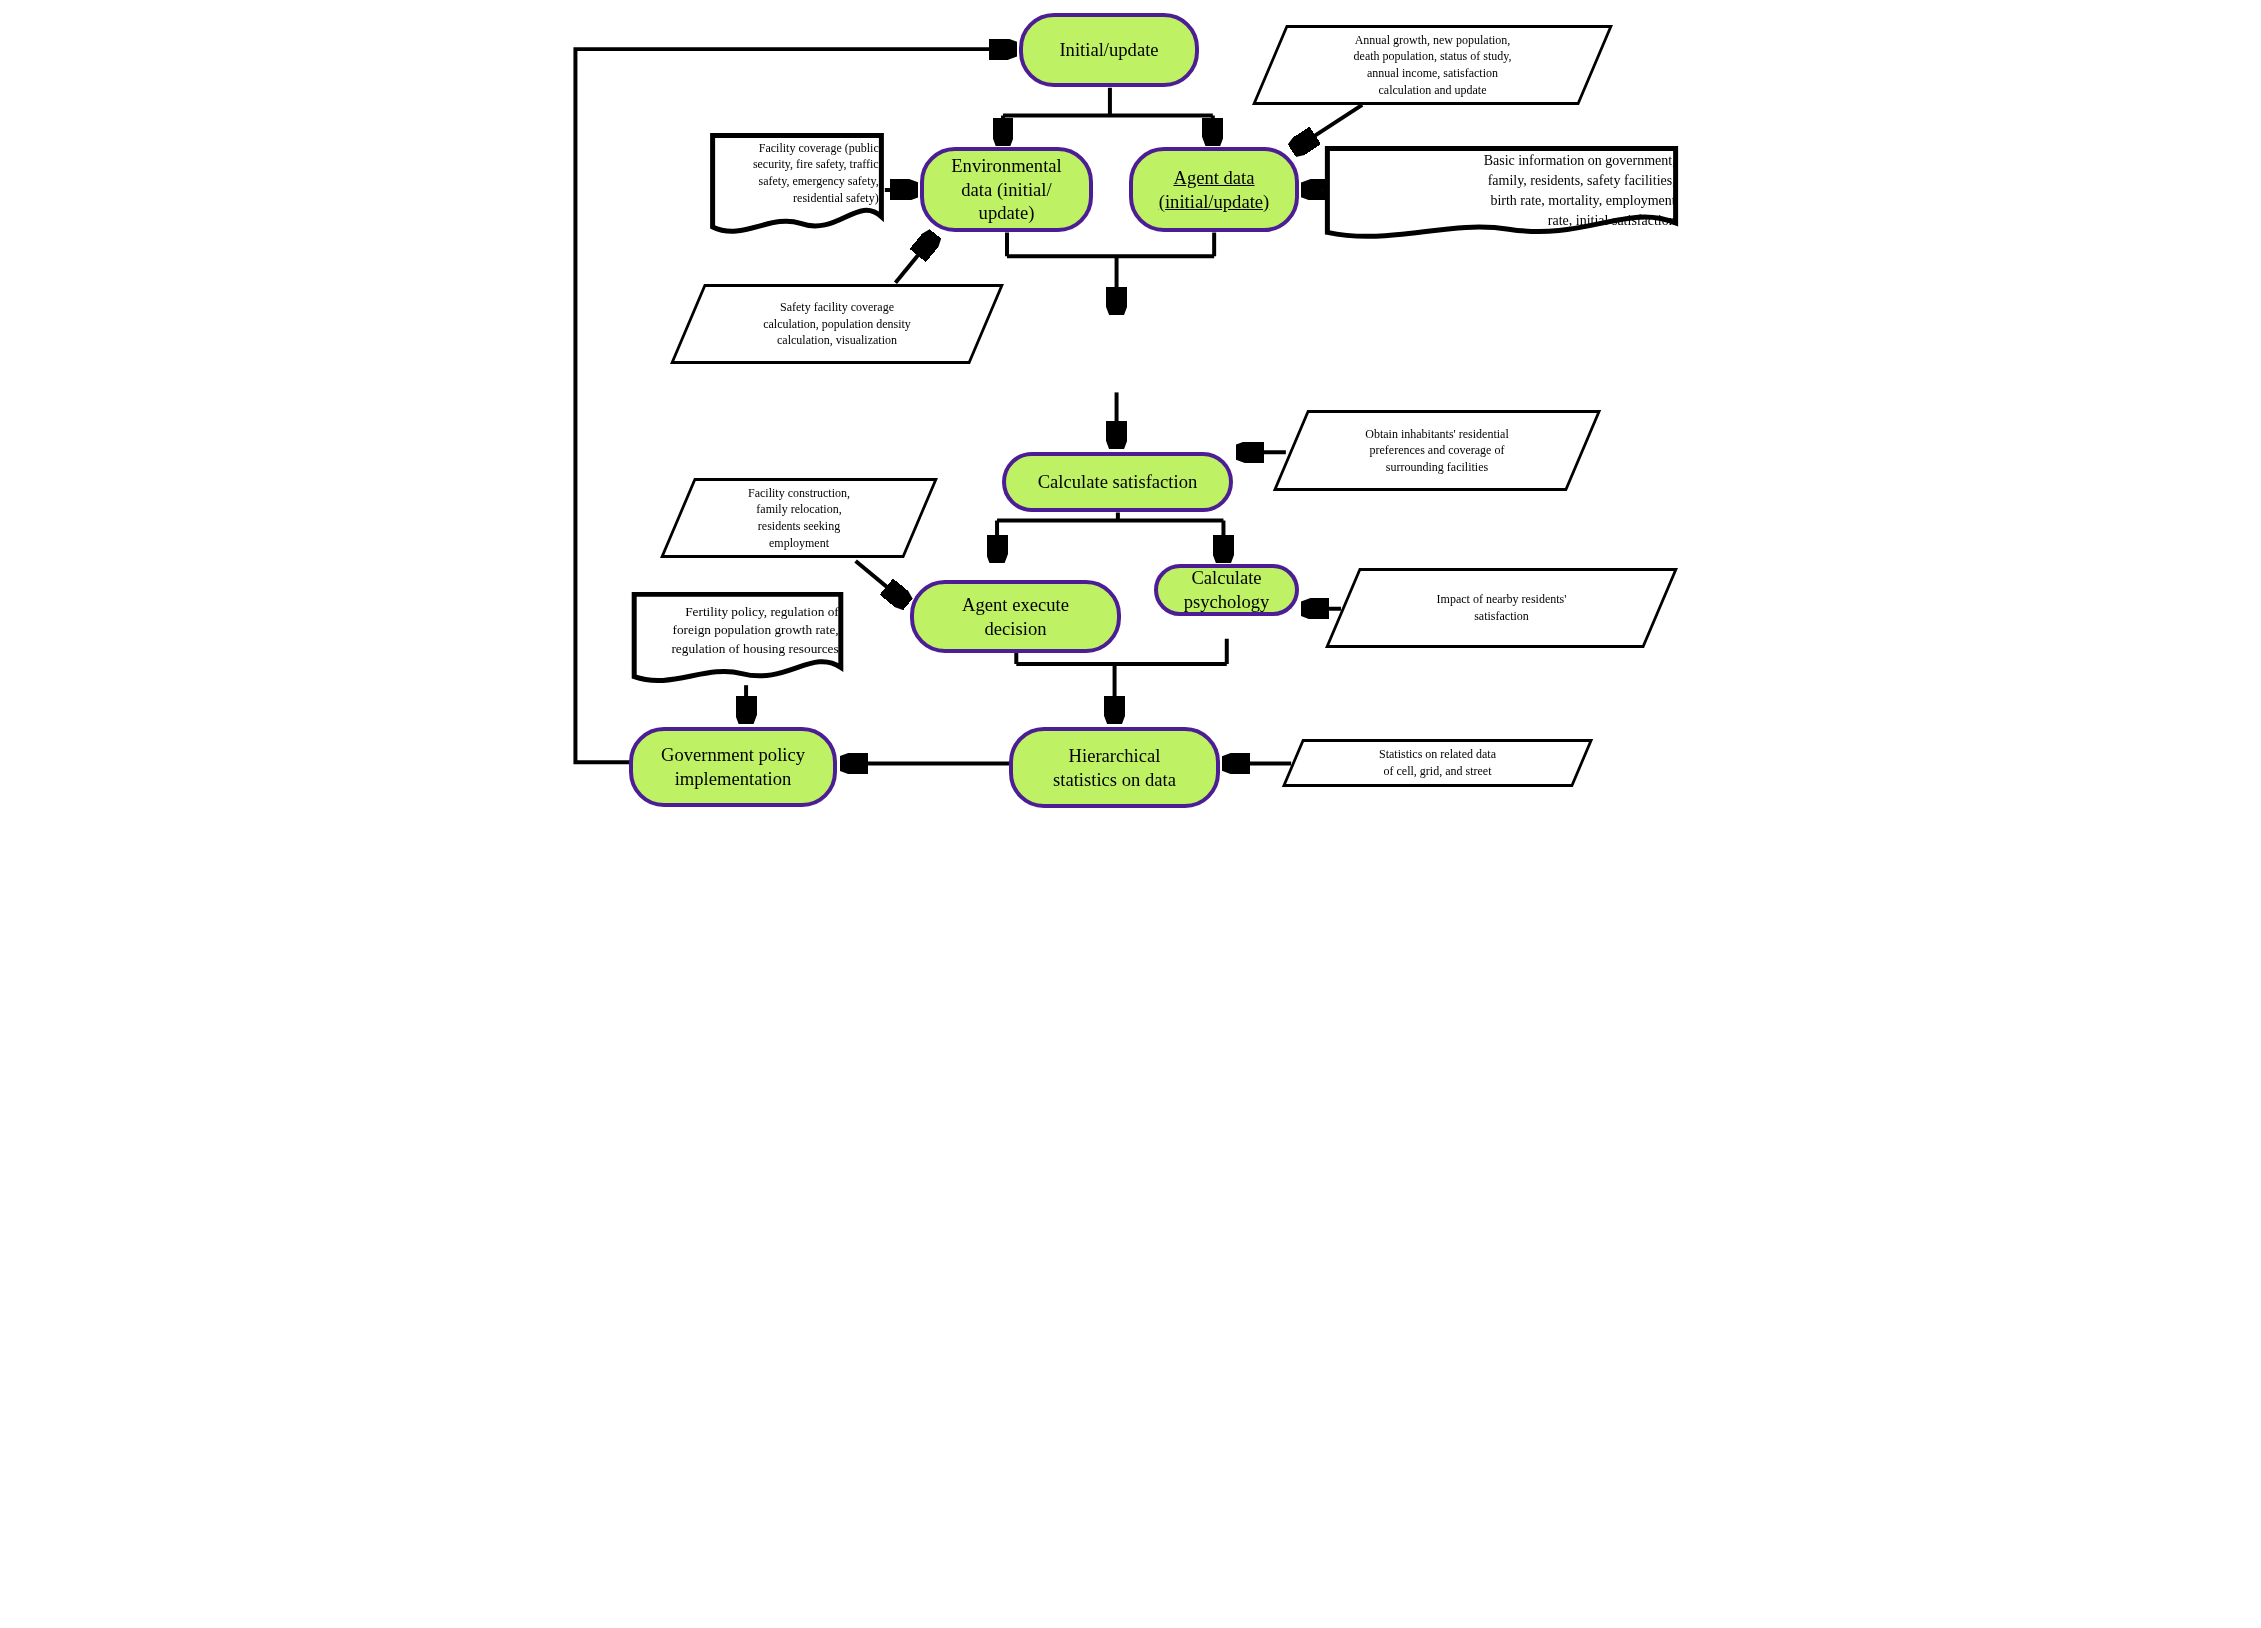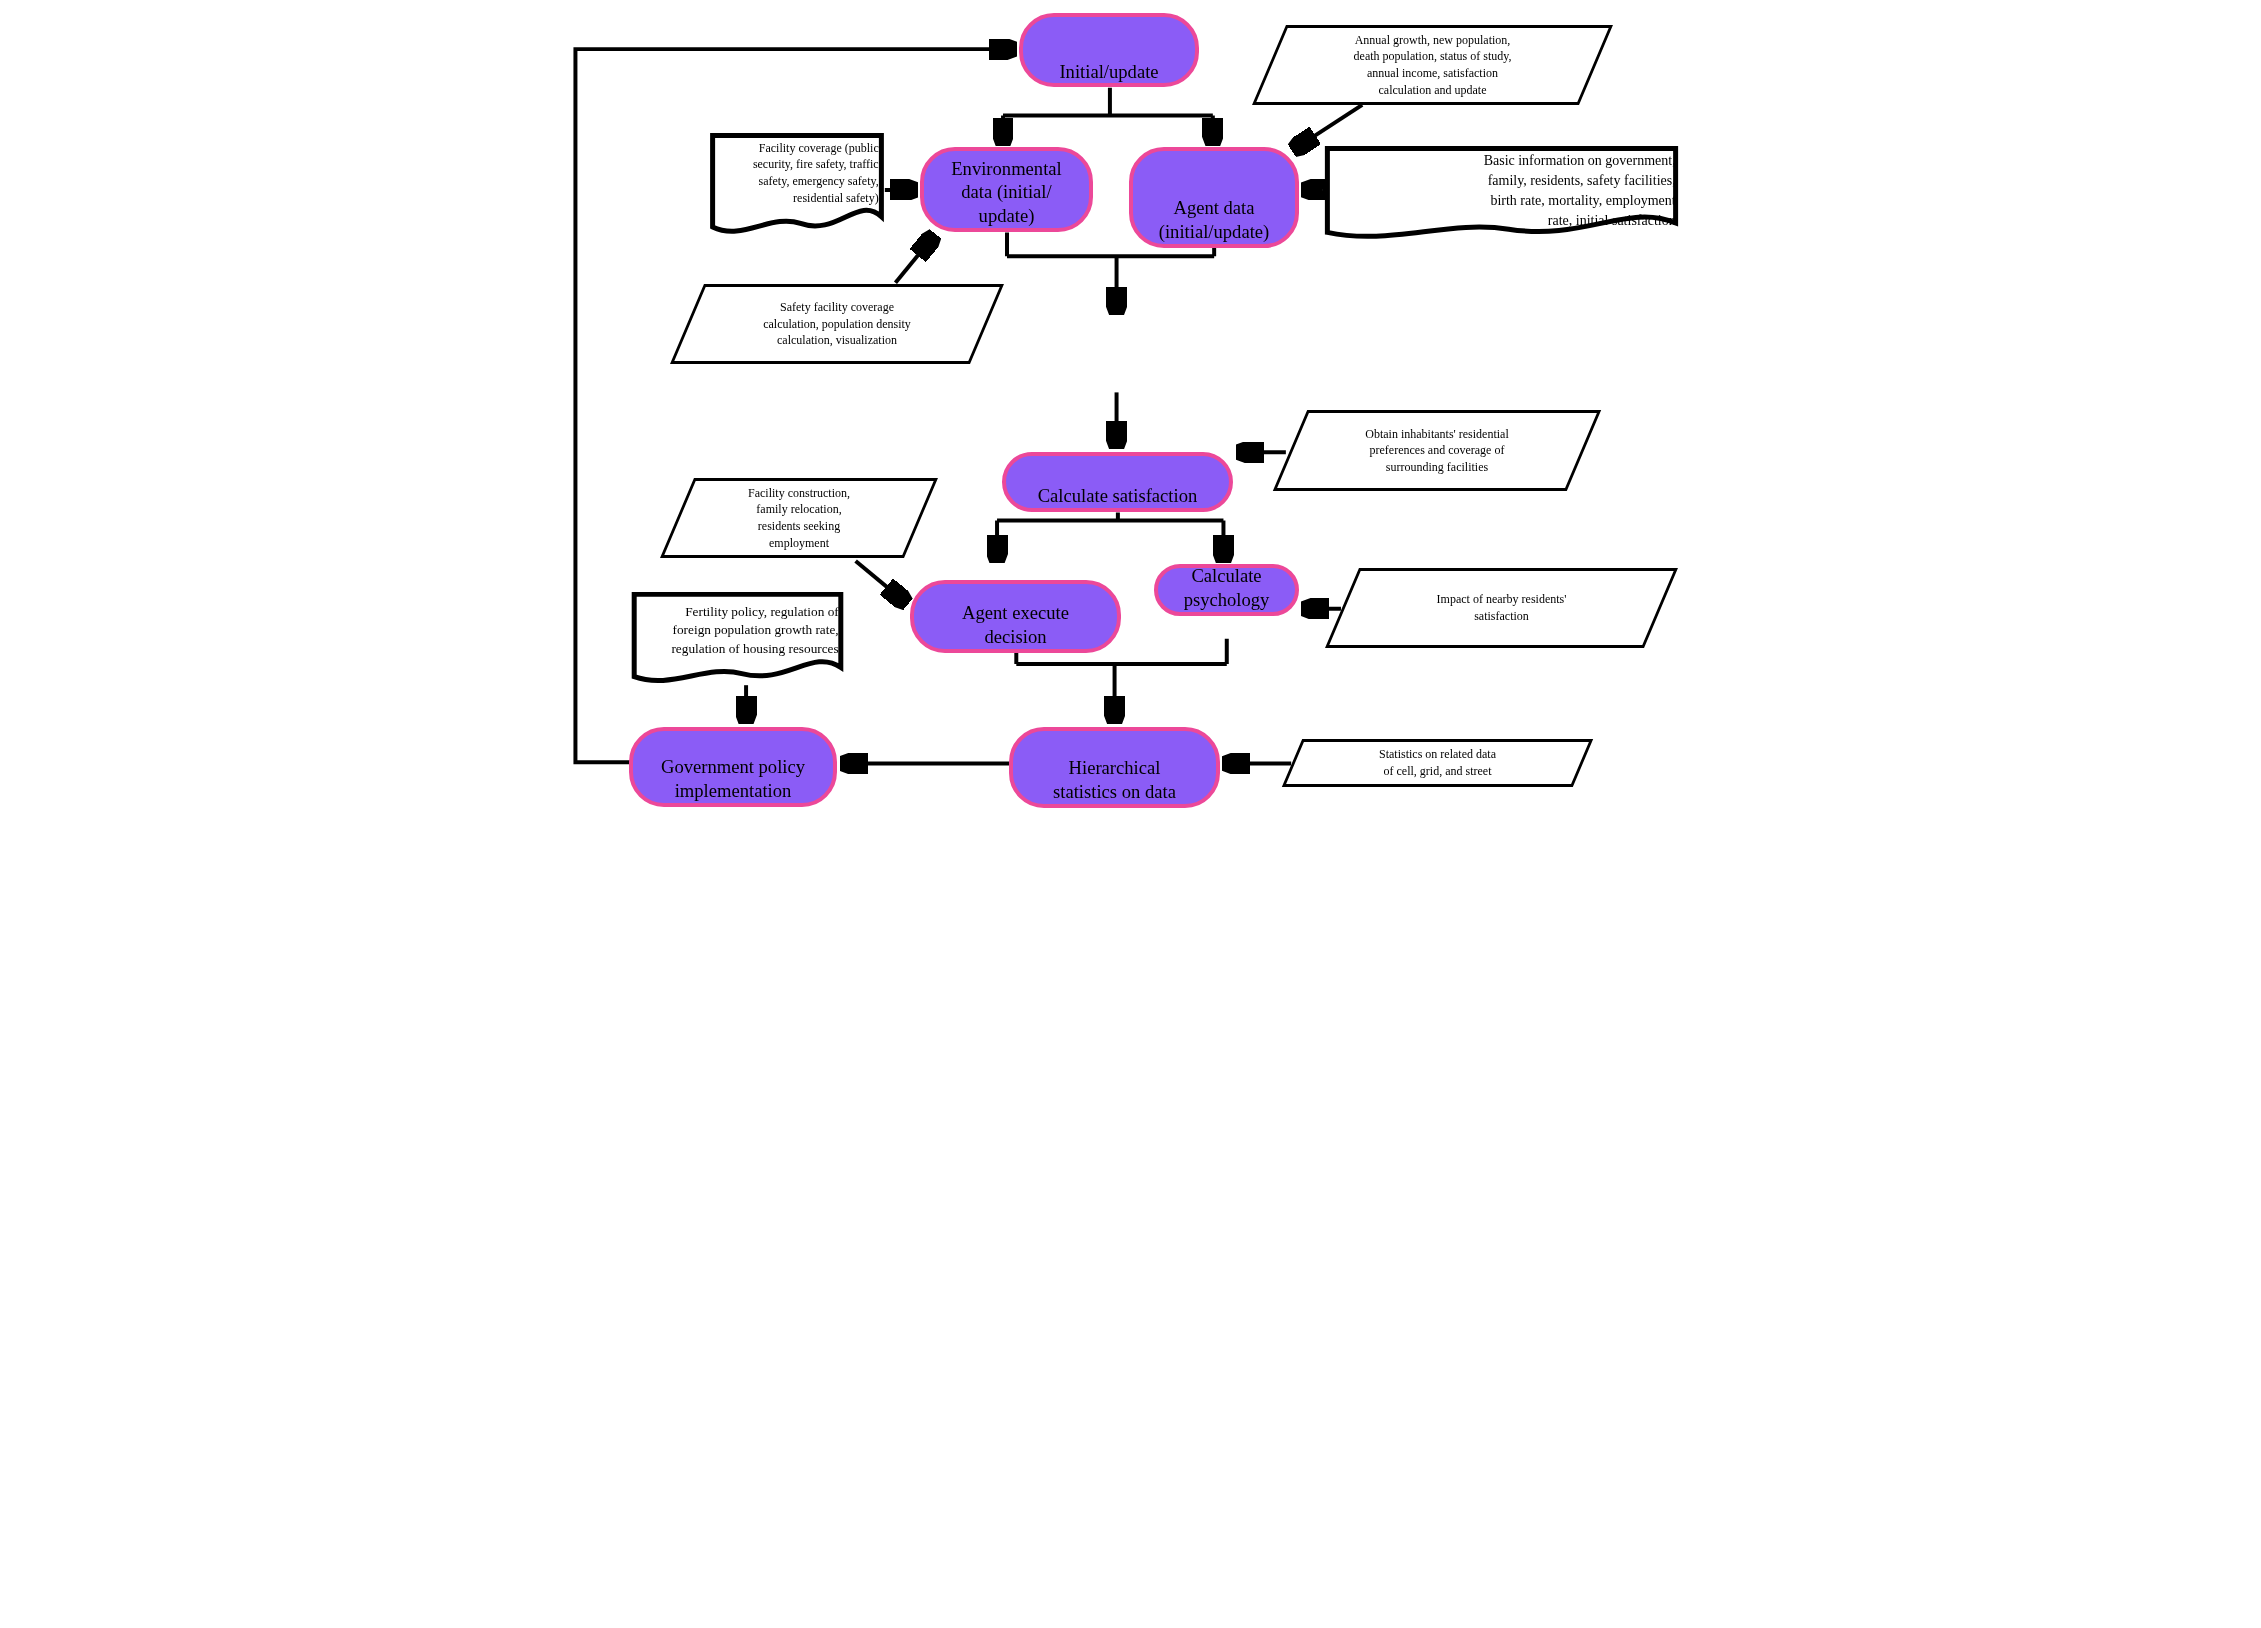--- a/index.html
+++ b/index.html
@@ -12,25 +12,25 @@
     color: #000;
     overflow: hidden;
     margin: 0 auto;
   }
   #arrows { position:absolute; left:0; top:0; width:1131px; height:814px; z-index:0; }
   #arrows path, #arrows polyline { fill:none; stroke:#000; stroke-width:6; }
 
   .stadium {
     position:absolute;
     box-sizing:border-box;
-    background:#8b5cf6;
-    border:4px solid #ec4899;
+    background:#bef264;
+    border:4px solid #4c1d95;
     border-radius:35px;
     display:flex;
-    align-items:flex-end;
+    align-items:center;
     justify-content:center;
     text-align:center;
     z-index:1;
   }
   .stadium .label {
     white-space:pre-line;
     font-size:18.6px;
     line-height:1.28;
     padding:0 6.6px;
   }
@@ -124,21 +124,21 @@
   <div class="stadium" style="left:454px; top:13.3px; width:180px; height:74px;">
     <span class="label">Initial/update</span>
   </div>
 
   <div class="stadium" style="left:355px; top:147px; width:173px; height:85px;">
     <span class="label">Environmental
 data (initial/
 update)</span>
   </div>
 
-  <div class="stadium" style="left:564px; top:147px; width:170px; height:101px;">
+  <div class="stadium" style="left:564px; top:147px; width:170px; height:85px;text-decoration:underline;">
     <span class="label">Agent data
 (initial/update)</span>
   </div>
 
 
   <div class="stadium" style="left:437px; top:452px; width:231px; height:60px; border-radius:31px;">
     <span class="label">Calculate satisfaction</span>
   </div>
 
   <div class="stadium" style="left:345px; top:580px; width:211px; height:73px;">

